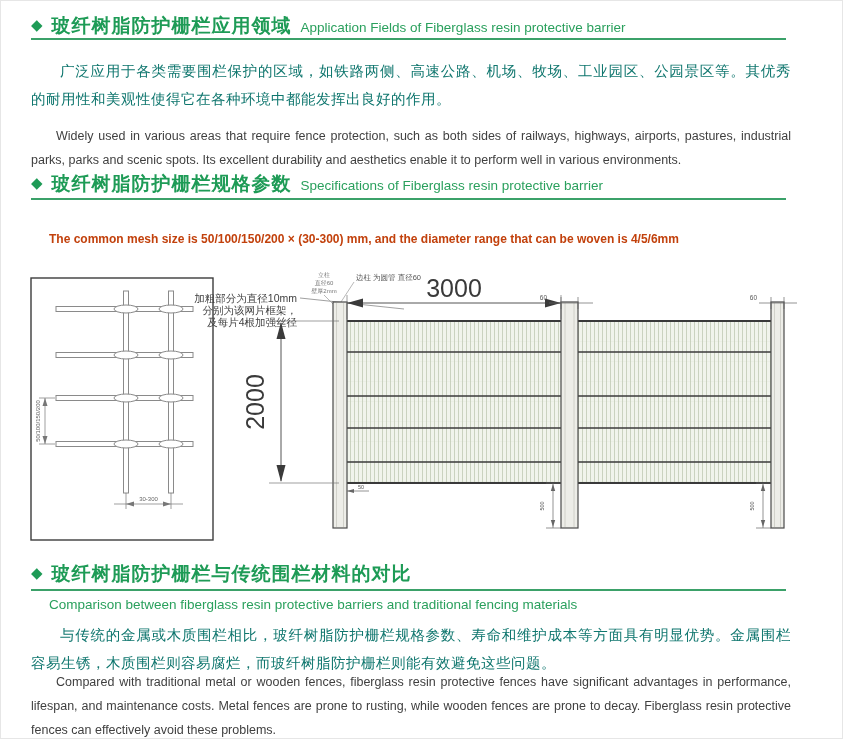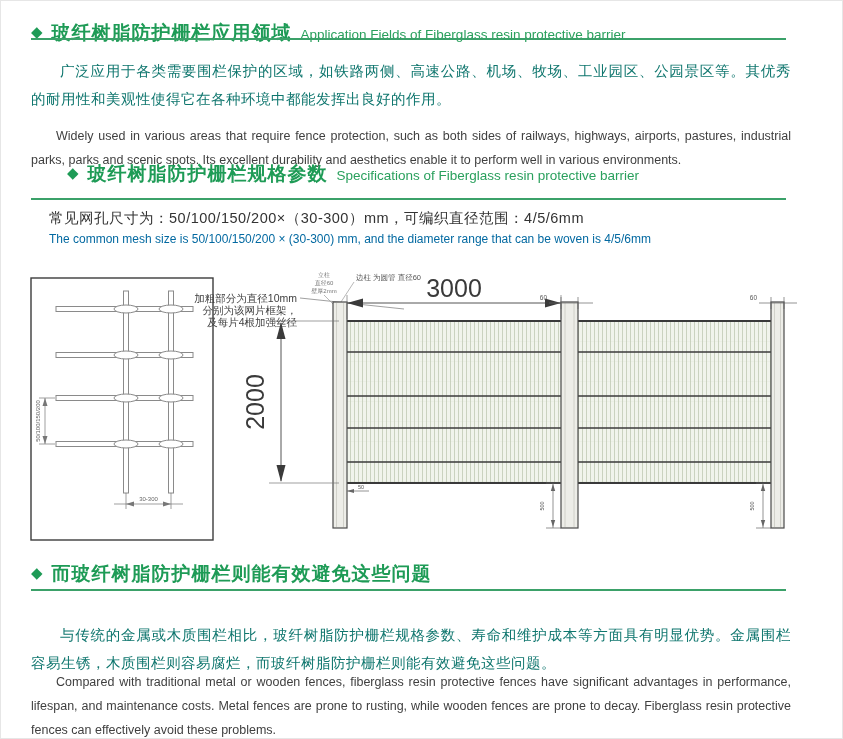--- a/index.html
+++ b/index.html
@@ -16,43 +16,42 @@
   .green-rule{position:absolute;left:30px;width:755px;height:2px;background:#3ba169;}
   .para-zh{
     position:absolute;left:30px;width:760px;font-size:14.5px;line-height:1.95;
     color:#0f766e;text-align:justify;text-indent:2em;letter-spacing:.5px;
   }
   .para-en{
     position:absolute;left:30px;width:760px;font-size:12.5px;line-height:1.9;
     color:#3f3f3f;text-align:justify;text-indent:2em;
   }
   .spec-zh{position:absolute;left:48px;width:740px;font-size:14.5px;color:#333;letter-spacing:.5px;}
-  .spec-en{position:absolute;left:48px;width:740px;font-size:12px;color:#0369a1;}
+  .spec-en{position:absolute;left:48px;width:740px;font-size:12px;color:#c2410c;font-weight:bold;}
   .sub-en{position:absolute;left:48px;color:#2aa05d;font-size:13.5px;}
   svg text{font-family:"Liberation Sans","DejaVu Sans",sans-serif;}
 </style>
 </head>
 <body>
 
 <div id="page">
 
-  <div class="sec-header" style="top:19px;">
+  <div class="sec-header" style="top:12px;">
     <span class="bullet">◆</span><span class="zh">玻纤树脂防护栅栏应用领域</span><span class="en">Application Fields of Fiberglass resin protective barrier</span>
   </div>
   <div class="green-rule" style="top:37px;"></div>
 
   <div class="para-zh" style="top:56px;">广泛应用于各类需要围栏保护的区域，如铁路两侧、高速公路、机场、牧场、工业园区、公园景区等。其优秀的耐用性和美观性使得它在各种环境中都能发挥出良好的作用。</div>
   <div class="para-en" style="top:124px;">Widely used in various areas that require fence protection, such as both sides of railways, highways, airports, pastures, industrial parks, parks and scenic spots. Its excellent durability and aesthetics enable it to perform well in various environments.</div>
 
-  <div class="sec-header" style="top:160px;margin-left:36px;">
+  <div class="sec-header" style="top:170px;">
     <span class="bullet">◆</span><span class="zh">玻纤树脂防护栅栏规格参数</span><span class="en">Specifications of Fiberglass resin protective barrier</span>
   </div>
   <div class="green-rule" style="top:197px;"></div>
 
-  <div class="spec-zh" style="top:208px;">常见网孔尺寸为：50/100/150/200×（30-300）mm，可编织直径范围：4/5/6mm</div>
   <div class="spec-en" style="top:231px;">The common mesh size is 50/100/150/200 × (30-300) mm, and the diameter range that can be woven is 4/5/6mm</div>
 
   <svg style="position:absolute;left:0;top:258px;" width="843" height="294" viewBox="0 258 843 294">
     <defs>
       <pattern id="mesh" width="4" height="20" patternUnits="userSpaceOnUse">
         <rect width="4" height="20" fill="#f1f4ec"></rect>
         <line x1="0" y1="0" x2="4" y2="0" stroke="#dde3d4" stroke-width="0.6"></line>
         <line x1="1.5" y1="0" x2="1.5" y2="20" stroke="#c5ceba" stroke-width="0.9"></line>
       </pattern>
     </defs>
@@ -204,20 +203,21 @@
         <line x1="755" y1="482" x2="770" y2="482" stroke="#666" stroke-width="0.7"></line>
         <line x1="755" y1="527" x2="770" y2="527" stroke="#666" stroke-width="0.7"></line>
         <polygon points="762,483 759.8,490 764.2,490" fill="#666"></polygon>
         <polygon points="762,526 759.8,519 764.2,519" fill="#666"></polygon>
         <text x="753" y="505" font-size="5.5" fill="#555" text-anchor="middle" transform="rotate(-90 753 505)">500</text>
       </g>
     </g>
   </svg>
 
   <div class="sec-header" style="top:560px;">
-    <span class="bullet">◆</span><span class="zh">而玻纤树脂防护栅栏则能有效避免这些问题</span>
+    <span class="bullet">◆</span><span class="zh">玻纤树脂防护栅栏与传统围栏材料的对比</span>
   </div>
   <div class="green-rule" style="top:588px;"></div>
+  <div class="sub-en" style="top:596px;">Comparison between fiberglass resin protective barriers and traditional fencing materials</div>
 
   <div class="para-zh" style="top:620px;">与传统的金属或木质围栏相比，玻纤树脂防护栅栏规格参数、寿命和维护成本等方面具有明显优势。金属围栏容易生锈，木质围栏则容易腐烂，而玻纤树脂防护栅栏则能有效避免这些问题。</div>
   <div class="para-en" style="top:670px;">Compared with traditional metal or wooden fences, fiberglass resin protective fences have significant advantages in performance, lifespan, and maintenance costs. Metal fences are prone to rusting, while wooden fences are prone to decay. Fiberglass resin protective fences can effectively avoid these problems.</div>
 
 </div>
 
 </body></html>

